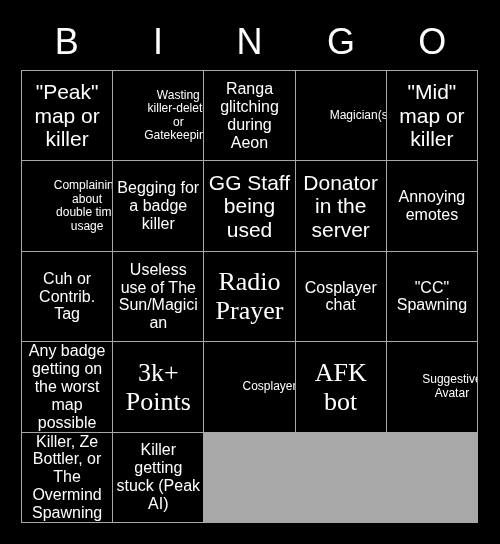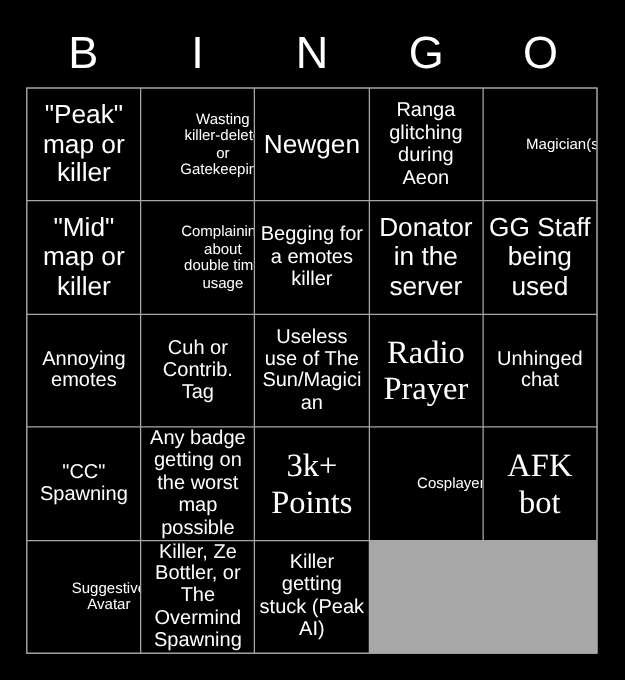--- a/index.html
+++ b/index.html
@@ -96,60 +96,57 @@
   </div>
 
   <div class="grid">
     <div class="cell">
         <span class="cell-text" data-size="lg">"Peak" map or killer</span>
       </div>
     <div class="cell">
         <span class="cell-text" data-size="sm">Wasting killer-delete or Gatekeeping</span>
       </div>
     <div class="cell">
-        <span class="cell-text" data-size="lg">Newgen</span>
-      </div>
-    <div class="cell">
         <span class="cell-text" data-size="md">Ranga glitching during Aeon</span>
       </div>
     <div class="cell">
         <span class="cell-text" data-size="sm">Magician(s)</span>
       </div>
 
     <div class="cell">
         <span class="cell-text" data-size="lg">"Mid" map or killer</span>
       </div>
     <div class="cell">
         <span class="cell-text" data-size="sm">Complaining about double time usage</span>
       </div>
     <div class="cell">
-        <span class="cell-text" data-size="md">Begging for a emotes killer</span>
+        <span class="cell-text" data-size="md">Begging for a badge killer</span>
+      </div>
+    <div class="cell">
+        <span class="cell-text" data-size="lg">GG Staff being used</span>
       </div>
     <div class="cell">
         <span class="cell-text" data-size="lg">Donator in the server</span>
-      </div>
-    <div class="cell">
-        <span class="cell-text" data-size="lg">GG Staff being used</span>
       </div>
 
     <div class="cell">
         <span class="cell-text" data-size="md">Annoying emotes</span>
       </div>
     <div class="cell">
         <span class="cell-text" data-size="md">Cuh or Contrib. Tag</span>
       </div>
     <div class="cell">
         <span class="cell-text" data-size="xs">Useless use of The Sun/Magician</span>
       </div>
     <div class="cell">
         <span class="cell-text" data-size="xl">Radio Prayer</span>
       </div>
 
     <div class="cell">
-        <span class="cell-text" data-size="md">Unhinged chat</span>
+        <span class="cell-text" data-size="md">Cosplayer chat</span>
       </div>
     <div class="cell">
         <span class="cell-text" data-size="md">"CC" Spawning</span>
       </div>
     <div class="cell">
         <span class="cell-text" data-size="xs">Any badge getting on the worst map possible</span>
       </div>
     <div class="cell">
         <span class="cell-text" data-size="xl">3k+ Points</span>
       </div>

